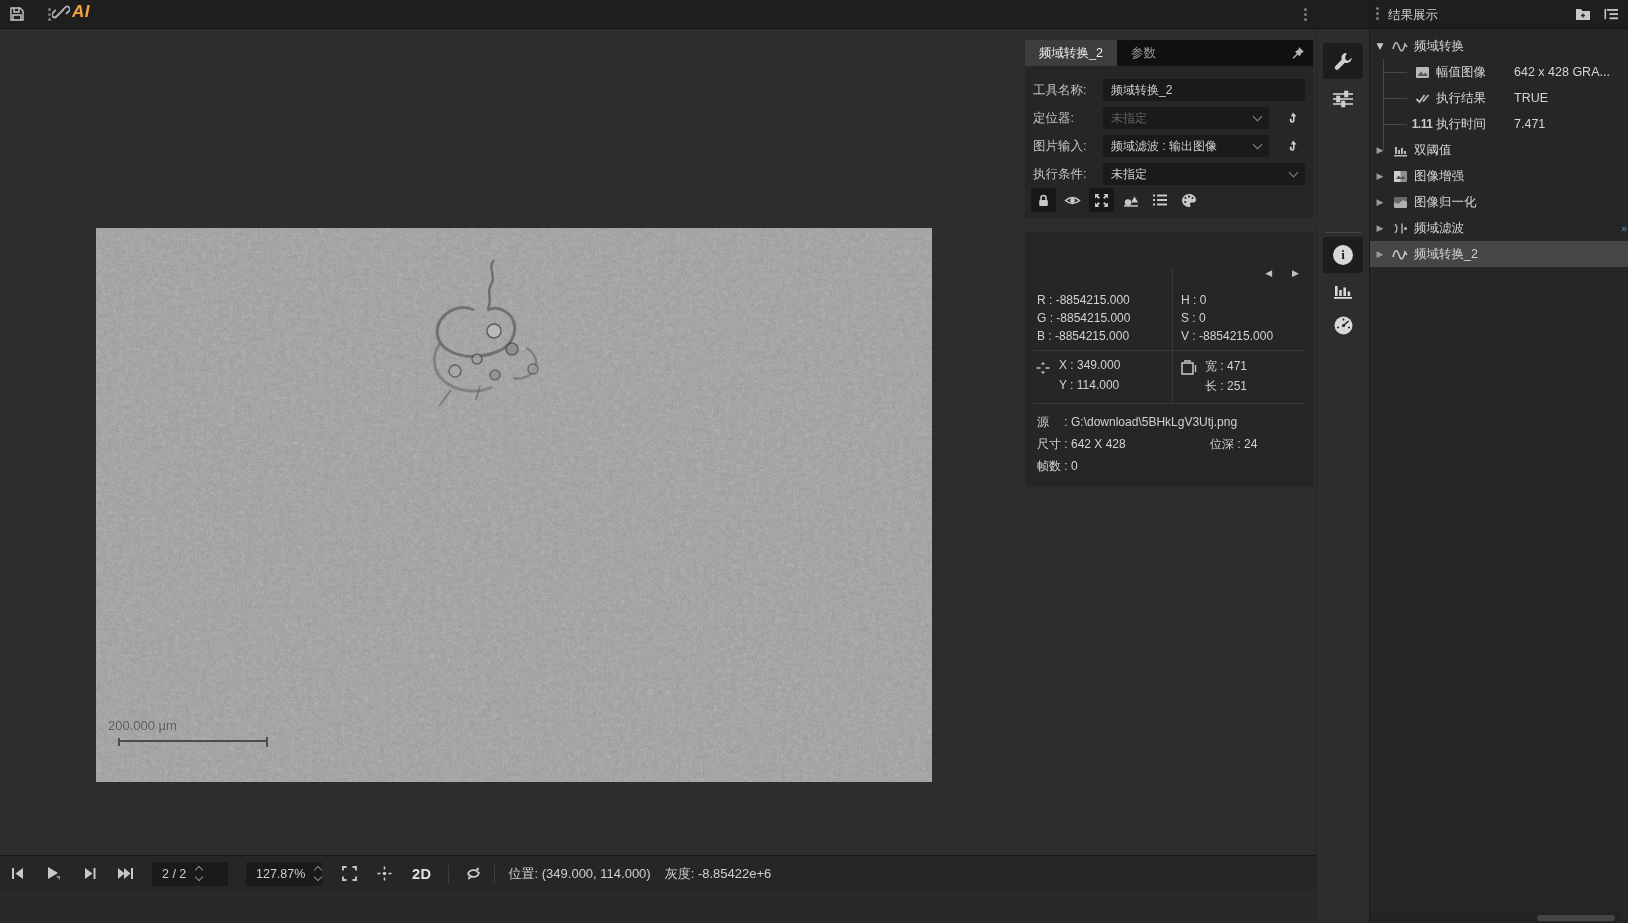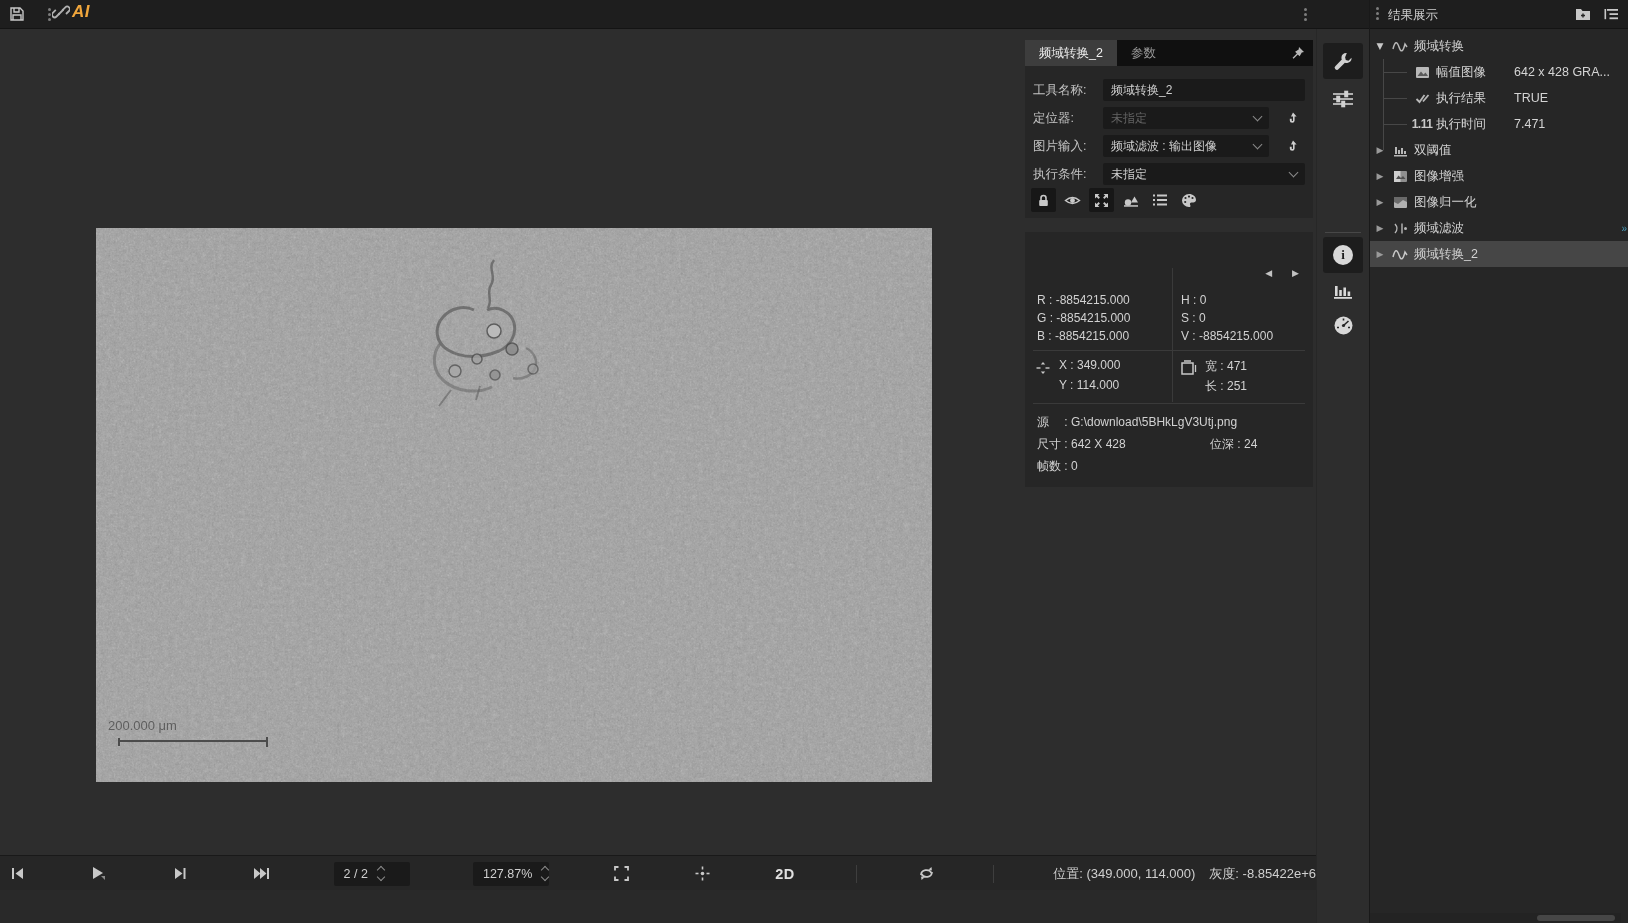--- a/index.html
+++ b/index.html
@@ -83,21 +83,21 @@
   .tvalue{position:absolute;left:144px;font-size:12.5px;color:#d4d4d4;white-space:nowrap;}
   .trow.child::before{content:"";position:absolute;left:13px;top:13px;width:24px;border-top:1px solid #474747;}
   .guide-v{position:absolute;left:13px;top:26px;height:91px;border-left:1px solid #474747;}
   .exec-time-ic{font-size:12px;font-weight:bold;color:#c8c8c8;letter-spacing:-0.5px;}
   .overflow-mark{position:absolute;right:2px;top:50%;transform:translateY(-50%);color:#4a9fbe;font-size:10px;}
   .hscroll{position:absolute;left:0;bottom:0;width:251px;height:10px;background:#232323;}
   .hscroll .thumb{position:absolute;right:6px;top:2px;width:78px;height:6px;background:#464646;border-radius:3px;}
 
   
   .btoolbar{left:0;top:855px;width:1316px;height:35px;background:#262626;border-top:1px solid #191919;
-            display:flex;align-items:center;justify-content:space-between;}
+            display:flex;align-items:center;}
   .bbtn{height:26px;min-width:26px;display:flex;align-items:center;justify-content:center;background:none;border:none;cursor:default;}
   .spinner{height:24px;background:#1a1a1a;border-radius:2px;display:flex;align-items:center;
            padding:0 6px 0 10px;color:#cfcfcf;font-size:12.5px;box-sizing:border-box;}
   .spin-arrows{display:flex;flex-direction:column;gap:3px;margin-left:10px;}
   .spin-arrows b{width:5px;height:5px;border-right:1.3px solid #8a8a8a;border-bottom:1.3px solid #8a8a8a;display:block;}
   .spin-arrows b.up{transform:rotate(-135deg);}
   .spin-arrows b.dn{transform:rotate(45deg);margin-top:-2px;}
   .bdiv{width:1px;height:18px;background:#3e3e3e;margin:0 4px;}
   .mode2d{color:#e0e0e0;font-size:14.5px;font-weight:bold;letter-spacing:.5px;}
   .status{font-size:13px;color:#cfcfcf;display:flex;gap:14px;margin-left:10px;white-space:nowrap;}

